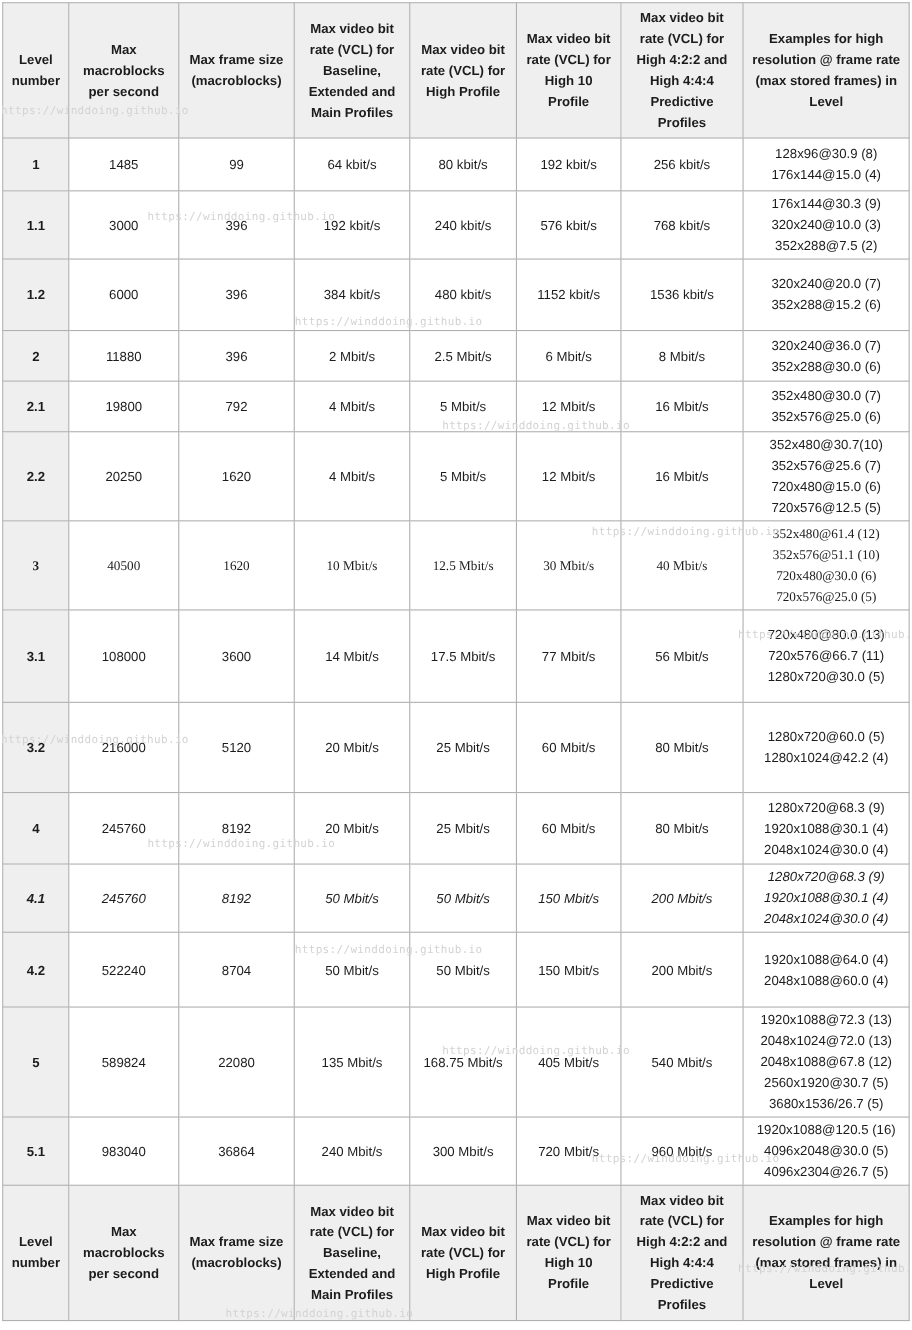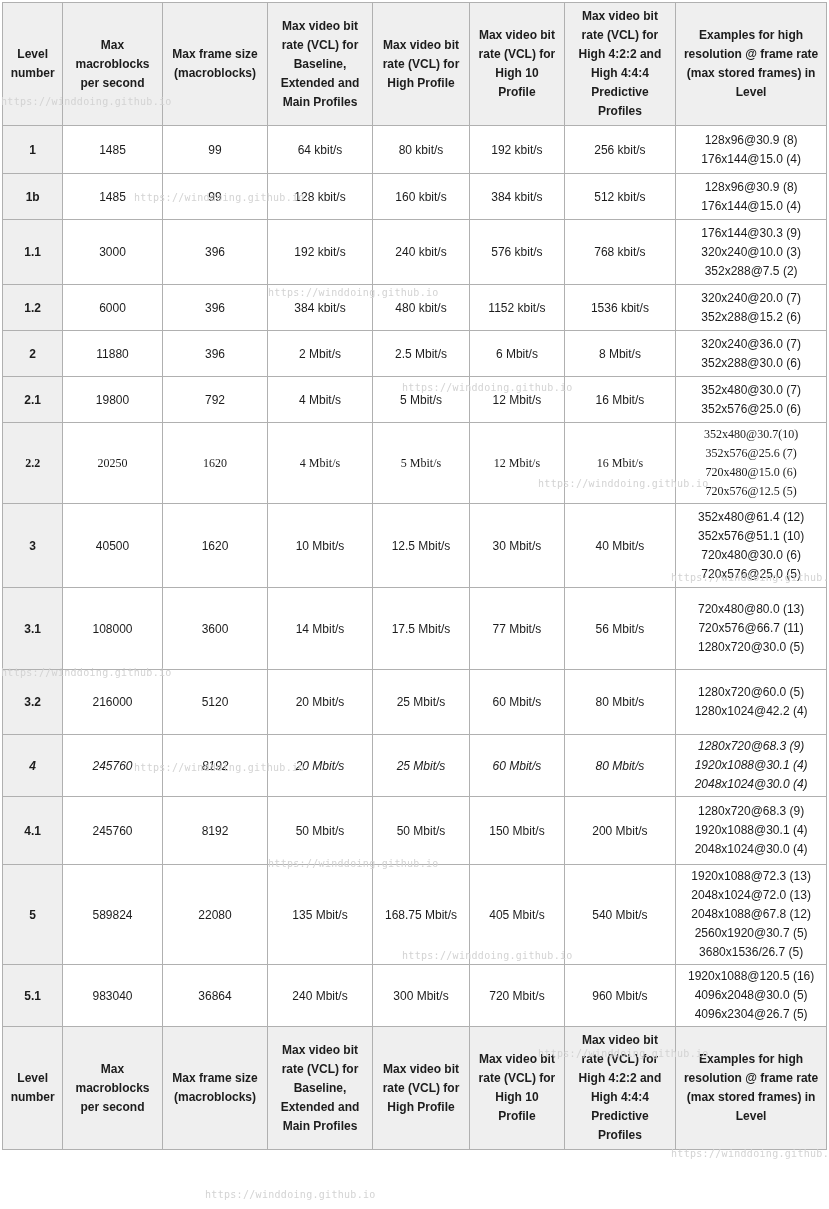--- a/index.html
+++ b/index.html
@@ -123,31 +123,20 @@
           <td>1485</td>
           <td>99</td>
           <td>64 kbit/s</td>
           <td>80 kbit/s</td>
           <td>192 kbit/s</td>
           <td>256 kbit/s</td>
           <td class="examples-cell">128x96@30.9 (8)
 176x144@15.0 (4)</td>
         </tr>
         <tr>
-          <td class="level-cell">1b</td>
-          <td>1485</td>
-          <td>99</td>
-          <td>128 kbit/s</td>
-          <td>160 kbit/s</td>
-          <td>384 kbit/s</td>
-          <td>512 kbit/s</td>
-          <td class="examples-cell">128x96@30.9 (8)
-176x144@15.0 (4)</td>
-        </tr>
-        <tr>
           <td class="level-cell">1.1</td>
           <td>3000</td>
           <td>396</td>
           <td>192 kbit/s</td>
           <td>240 kbit/s</td>
           <td>576 kbit/s</td>
           <td>768 kbit/s</td>
           <td class="examples-cell">176x144@30.3 (9)
 320x240@10.0 (3)
 352x288@7.5 (2)</td>
@@ -250,20 +239,31 @@
           <td class="level-cell">4.1</td>
           <td>245760</td>
           <td>8192</td>
           <td>50 Mbit/s</td>
           <td>50 Mbit/s</td>
           <td>150 Mbit/s</td>
           <td>200 Mbit/s</td>
           <td class="examples-cell">1280x720@68.3 (9)
 1920x1088@30.1 (4)
 2048x1024@30.0 (4)</td>
+        </tr>
+        <tr>
+          <td class="level-cell">4.2</td>
+          <td>522240</td>
+          <td>8704</td>
+          <td>50 Mbit/s</td>
+          <td>50 Mbit/s</td>
+          <td>150 Mbit/s</td>
+          <td>200 Mbit/s</td>
+          <td class="examples-cell">1920x1088@64.0 (4)
+2048x1088@60.0 (4)</td>
         </tr>
         <tr>
           <td class="level-cell">5</td>
           <td>589824</td>
           <td>22080</td>
           <td>135 Mbit/s</td>
           <td>168.75 Mbit/s</td>
           <td>405 Mbit/s</td>
           <td>540 Mbit/s</td>
           <td class="examples-cell">1920x1088@72.3 (13)

